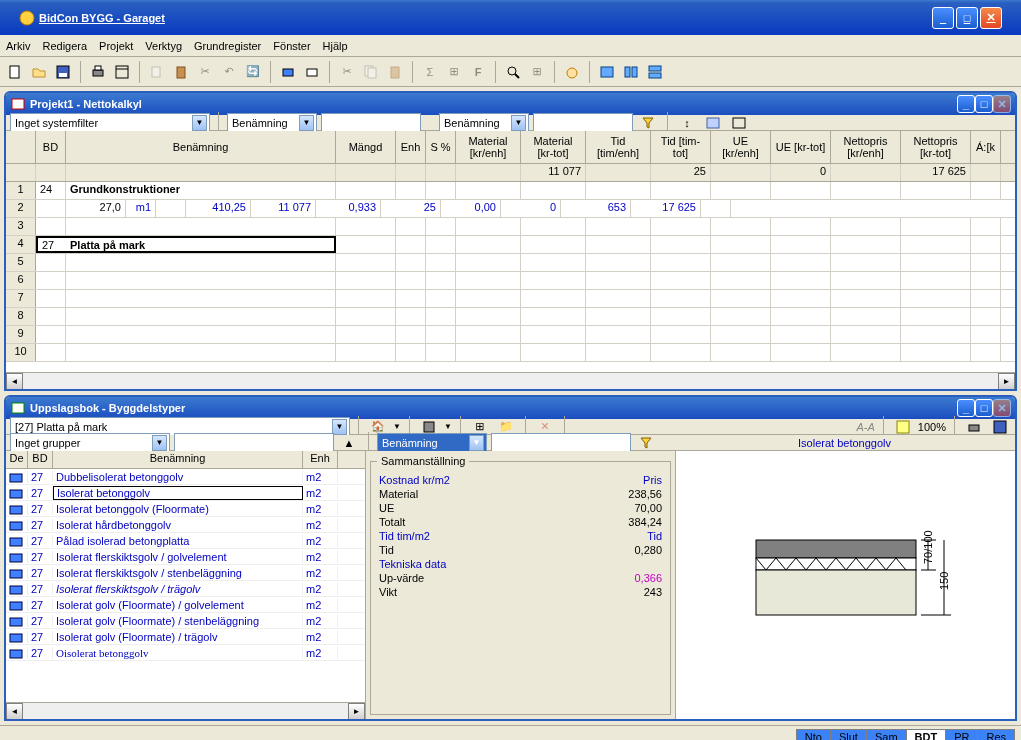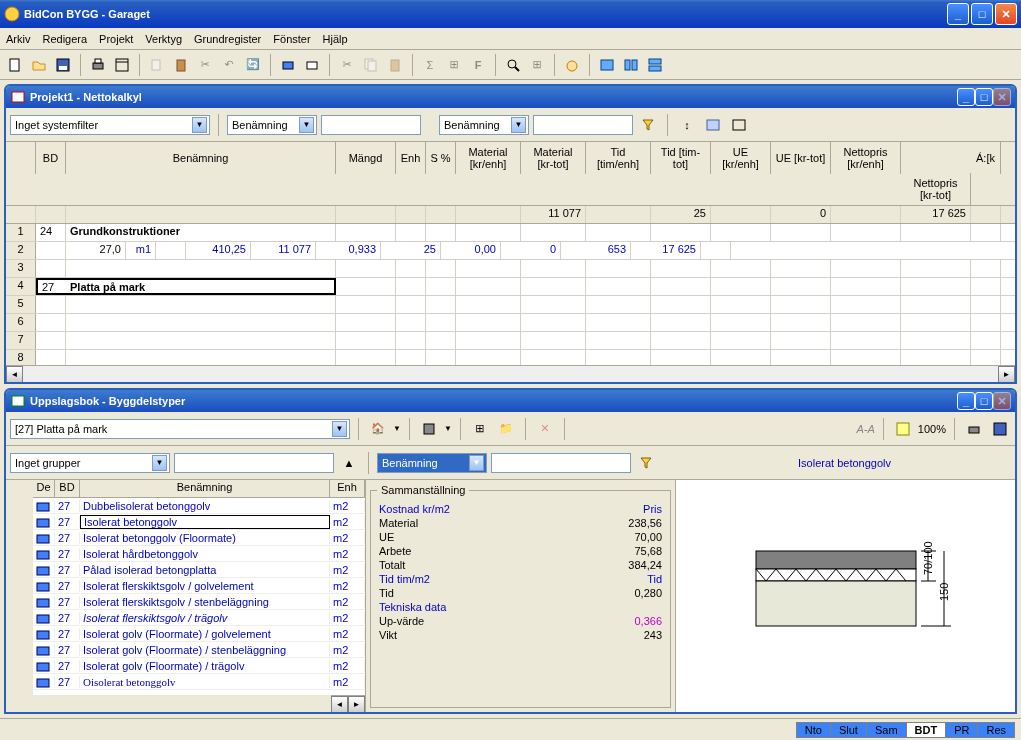--- a/index.html
+++ b/index.html
@@ -1,18 +1,18 @@
 <!DOCTYPE html>
 <html><head>
 <meta charset="utf-8">
 <style>
 * { box-sizing: border-box; margin: 0; padding: 0; font-family: Tahoma, sans-serif; font-size: 11px; }
 body { background: #ece9d8; width: 1021px; height: 740px; overflow: hidden; }
 
-.titlebar { background: linear-gradient(to bottom, #3c7bcf 0%, #2a5fc0 8%, #1a4dc0 50%, #0939c0 100%); height: 28px; display: flex; align-items: center; padding: 0 4px; color: #fff; }
+.titlebar { background: linear-gradient(to bottom, #3c7bcf 0%, #2a5fc0 8%, #1a4dc0 50%, #0939c0 100%); height: 35px; display: flex; align-items: center; padding: 0 19px; color: #fff; text-decoration: underline; }
 .titlebar-icon { width:16px; height:16px; margin-right:4px; display:inline-flex; align-items:center; justify-content:center; }
 .titlebar-text { font-weight: bold; flex:1; }
 .win-btns { display:flex; gap:2px; }
 .win-btn { width:22px; height:22px; border:1px solid #fff; border-radius:3px; display:inline-flex; align-items:center; justify-content:center; font-weight:bold; color:#fff; }
 .win-btn.min { background:linear-gradient(#4a8eff,#1a5fcf); }
 .win-btn.max { background:linear-gradient(#4a8eff,#1a5fcf); }
 .win-btn.close { background:linear-gradient(#f5894a,#e24723); }
 
 .menubar { background:#ece9d8; height:22px; display:flex; align-items:center; padding:0 6px; gap:12px; border-bottom:1px solid #aca899; }
 .menubar span { color:#000; }
@@ -21,41 +21,41 @@
 .tbtn { width:22px; height:22px; display:inline-flex; align-items:center; justify-content:center; border:1px solid transparent; }
 .tsep { width:1px; height:22px; background:#aca899; margin:0 4px; }
 
 .mdi-area { padding:4px; display:flex; flex-direction:column; gap:4px; height:calc(100% - 28px - 22px - 30px - 22px); }
 
 .mdi-window { border:2px solid #2a5fc0; border-radius:6px 6px 0 0; display:flex; flex-direction:column; background:#ece9d8; }
 .mdi-title { background:linear-gradient(to bottom,#3c7bcf,#1a4dc0); height:22px; display:flex; align-items:center; padding:0 4px; color:#fff; font-weight:bold; border-radius:4px 4px 0 0; }
 .mdi-title .flex { flex:1; }
 .mdi-title .win-btn { width:18px; height:18px; }
 
-.filterbar { height:34px; background:#ece9d8; border-bottom:1px solid #aca899; display:flex; align-items:center; padding:2px 4px; gap:4px; }
+.filterbar { height:16px; background:#ece9d8; border-bottom:1px solid #aca899; display:flex; align-items:center; padding:2px 4px; gap:4px; }
 .combo { border:1px solid #7f9db9; background:#fff; height:20px; display:inline-flex; align-items:center; padding:0 2px 0 4px; }
 .combo .cv { flex:1; white-space:nowrap; overflow:hidden; }
 .combo .arrow { width:15px; height:16px; background:linear-gradient(#d6e7ff,#9ec2f3); border:1px solid #7f9db9; display:inline-flex; align-items:center; justify-content:center; font-size:8px; }
 .txtbox { border:1px solid #7f9db9; background:#fff; height:20px; padding:0 4px; }
 
 .grid { flex:1; background:#fff; overflow:hidden; display:flex; flex-direction:column; }
 .ghead { display:flex; background:#ece9d8; border-bottom:1px solid #aca899; }
 .gh { border-right:1px solid #aca899; padding:2px 4px; text-align:center; display:flex; align-items:center; justify-content:center; height:32px; }
 .gsub { display:flex; background:#ece9d8; border-bottom:1px solid #aca899; height:18px; }
 .gs { border-right:1px solid #d4d0c8; text-align:right; padding:1px 4px; }
 .grow { display:flex; border-bottom:1px solid #d4d0c8; height:18px; }
 .gc { border-right:1px solid #d4d0c8; padding:1px 4px; overflow:hidden; white-space:nowrap; }
 .gc.r { text-align:right; }
 .rowh { width:30px; background:#ece9d8; border-right:1px solid #aca899; text-align:center; padding:1px; }
 .scrollbar-h { height:17px; background:#ece9d8; border-top:1px solid #aca899; display:flex; }
 .sb-btn { width:17px; height:17px; background:linear-gradient(#fff,#cfcfcf); border:1px solid #808080; display:inline-flex; align-items:center; justify-content:center; font-size:8px; }
 .sb-track { flex:1; background:#efefef; }
 
 .bottom-panes { display:flex; flex:1; overflow:hidden; }
-.left-list { width:360px; display:flex; flex-direction:column; border-right:1px solid #aca899;align-items:flex-end; }
+.left-list { width:360px; display:flex; flex-direction:column; border-right:1px solid #aca899; }
 .mid-summary { width:310px; border-right:1px solid #aca899; background:#ece9d8; display:flex; flex-direction:column; }
 .right-preview { flex:1; background:#fff; display:flex; flex-direction:column; }
 
 .list-head { display:flex; background:#ece9d8; border-bottom:1px solid #aca899; height:18px; }
 .lh { border-right:1px solid #aca899; text-align:center; padding:1px 2px; }
 .list-body { flex:1; overflow:auto; background:#fff; }
 .lrow { display:flex; border-bottom:1px solid #eee; height:16px; align-items:center; }
 .lc { border-right:1px solid #eee; padding:0 3px; overflow:hidden; white-space:nowrap; }
 
 .fieldset { border:1px solid #aca899; margin:4px; padding:6px; flex:1; }
@@ -262,21 +262,21 @@
           <div class="gh" style="width: 60px;">Mängd</div>
           <div class="gh" style="width: 30px;">Enh</div>
           <div class="gh" style="width: 30px;">S %</div>
           <div class="gh" style="width: 65px;">Material [kr/enh]</div>
           <div class="gh" style="width: 65px;">Material [kr-tot]</div>
           <div class="gh" style="width: 65px;">Tid [tim/enh]</div>
           <div class="gh" style="width: 60px;">Tid [tim-tot]</div>
           <div class="gh" style="width: 60px;">UE [kr/enh]</div>
           <div class="gh" style="width: 60px;">UE [kr-tot]</div>
           <div class="gh" style="width: 70px;">Nettopris [kr/enh]</div>
-          <div class="gh" style="width: 70px; margin-top: 31px;">Nettopris [kr-tot]</div>
+          <div class="gh" style="width: 70px;">Nettopris [kr-tot]</div>
           <div class="gh" style="width: 30px;">Á:[k</div>
         </div>
       <div class="gsub" id="gsub">
           <div class="gs" style="width: 30px;"></div>
           <div class="gs" style="width: 30px;"></div>
           <div class="gs" style="width: 270px;"></div>
           <div class="gs" style="width: 60px;"></div>
           <div class="gs" style="width: 30px;"></div>
           <div class="gs" style="width: 30px;"></div>
           <div class="gs" style="width: 65px;"></div>
@@ -689,24 +689,20 @@
               </div>
               <div class="srow">
                 <span>Material</span>
                 <span class="val">238,56</span>
               </div>
               <div class="srow">
                 <span>UE</span>
                 <span class="val">70,00</span>
               </div>
               <div class="srow">
-                <span>Arbete</span>
-                <span class="val">75,68</span>
-              </div>
-              <div class="srow">
                 <span>Totalt</span>
                 <span class="val">384,24</span>
               </div>
               <div class="srow">
                 <span class="lbl">Tid tim/m2</span>
                 <span class="val lbl">Tid</span>
               </div>
               <div class="srow">
                 <span>Tid</span>
                 <span class="val">0,280</span>

